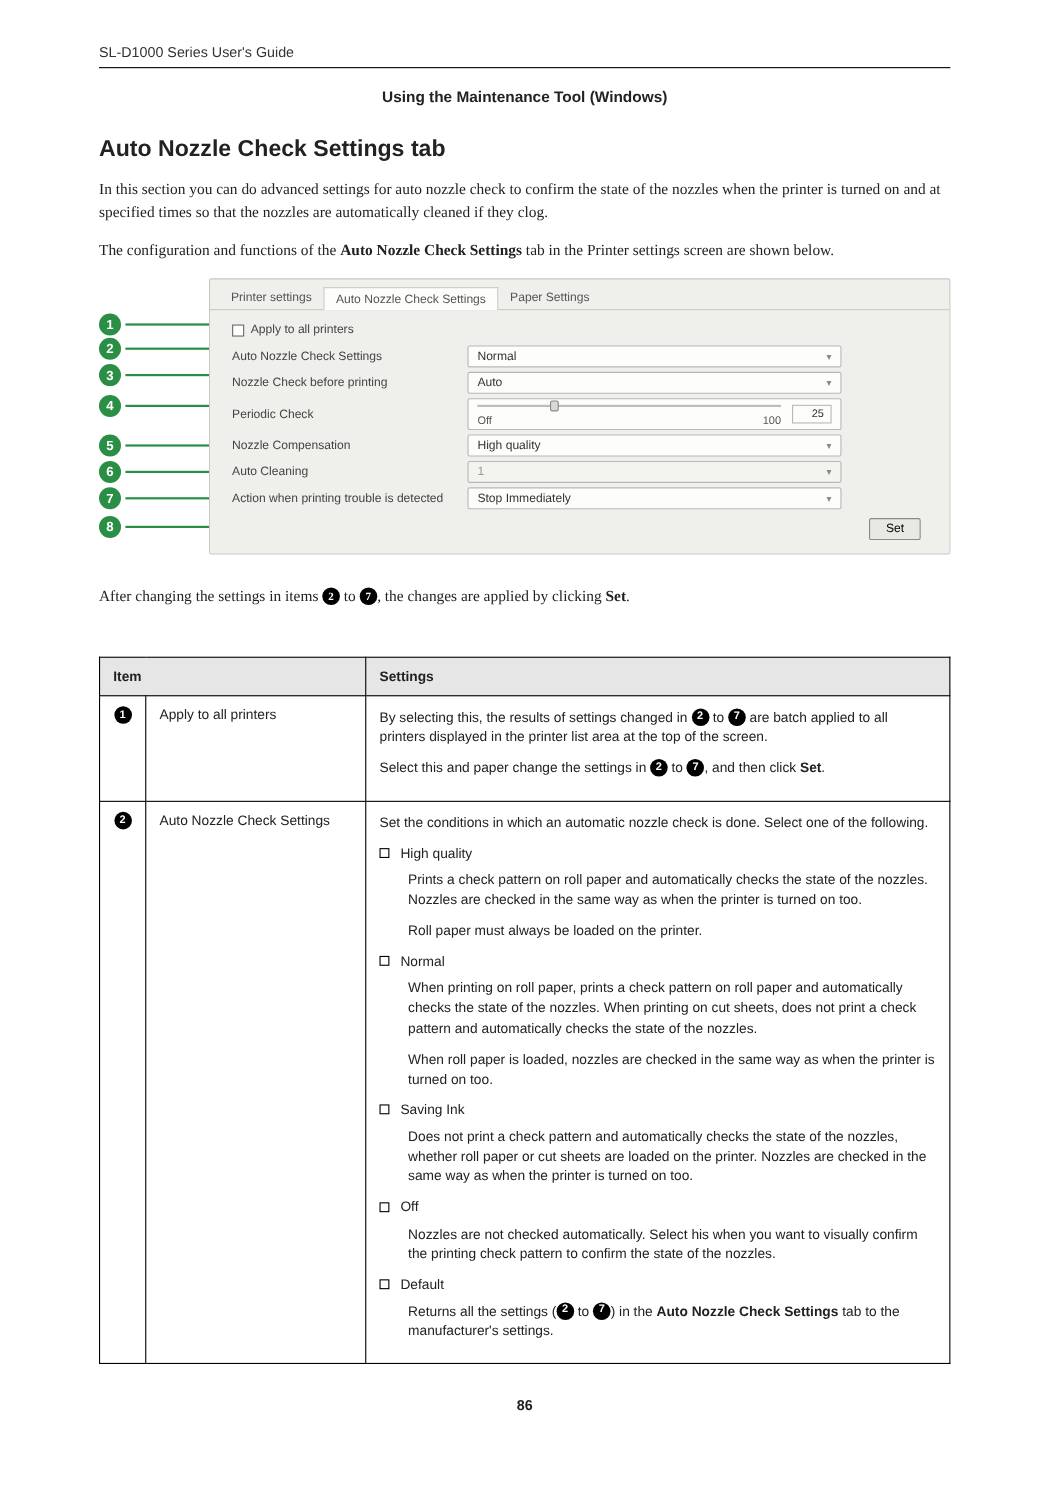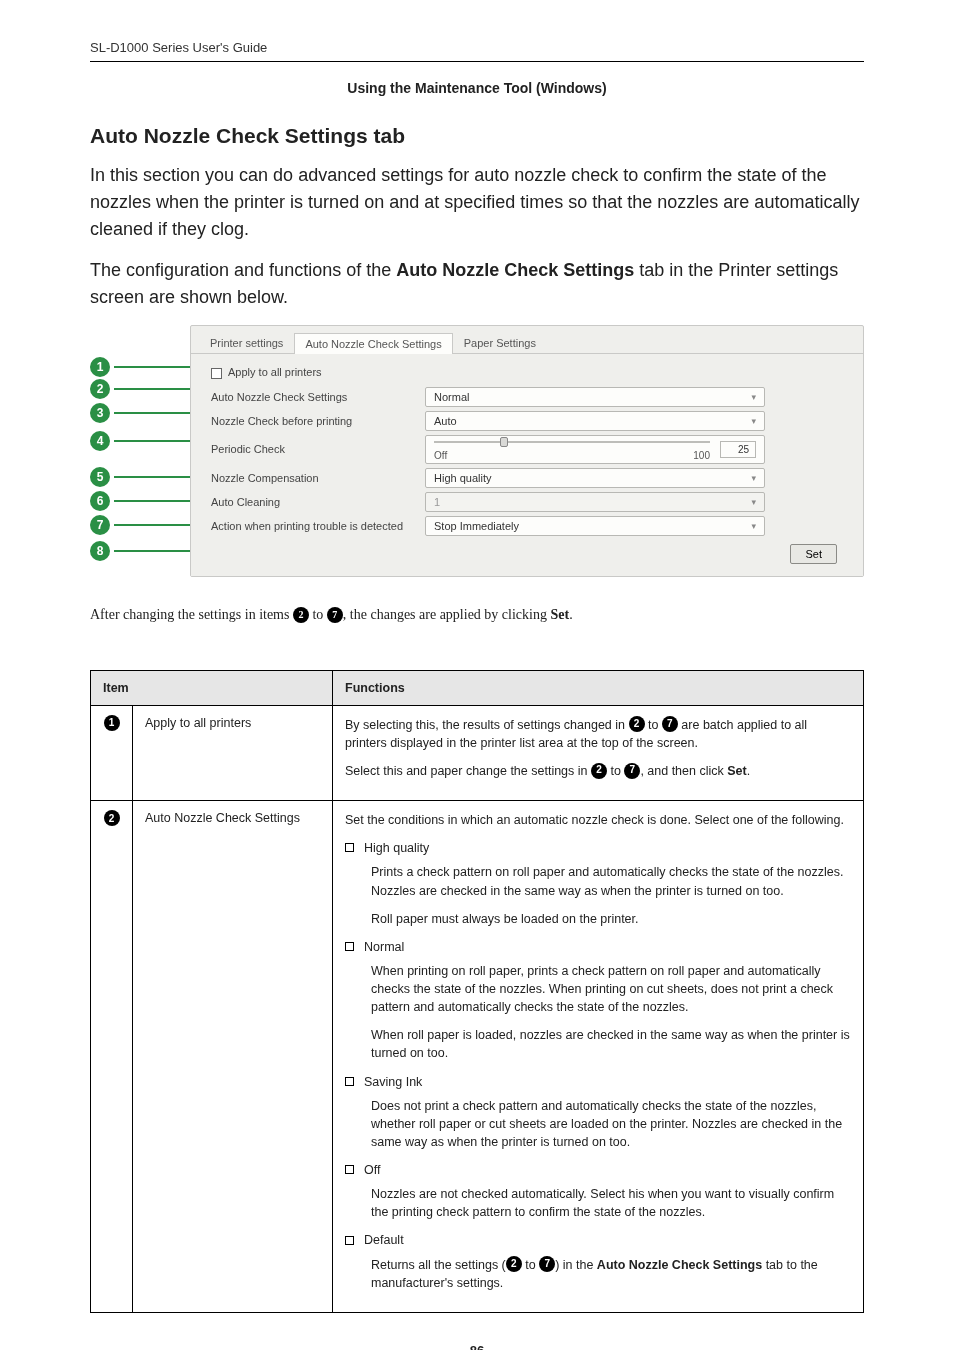--- a/index.html
+++ b/index.html
@@ -2,21 +2,21 @@
 <html><head>
 <meta charset="utf-8">
 <style>
   * { box-sizing: border-box; margin: 0; padding: 0; }
   html, body { width: 954px; font-family: "Segoe UI", Arial, sans-serif; color: #222; background: #fff; }
   .page { padding: 40px 90px 40px 90px; }
   .top-line { font-size: 13px; color: #333; margin-bottom: 6px; }
   .top-rule { border: 0; border-top: 1px solid #000; margin-bottom: 18px; }
   .section-sub { text-align: center; font-weight: 700; font-size: 14px; margin-bottom: 28px; }
   h2.title { font-size: 21px; font-weight: 700; margin-bottom: 14px; }
-  p.body { font-size: 18px; line-height: 1.5; margin-bottom: 14px; font-family: Liberation Sans, sans-serif; }
+  p.body { font-size: 14px; line-height: 1.5; margin-bottom: 14px; font-family: Liberation Serif, serif; }
   p.body .bold { font-weight: 700; }
   .figure-wrap { position: relative; margin: 12px 0 22px 0; height: 260px; }
   .badge-col { position: absolute; left: 0; top: 0; width: 110px; height: 100%; }
   .badge-row { position: absolute; left: 0; display: flex; align-items: center; }
   .badge-circle { width: 20px; height: 20px; border-radius: 50%; background: #2a8f45; color: #fff; font-size: 12px; font-weight: 700; display: flex; align-items: center; justify-content: center; }
   .badge-line { height: 2px; background: #2a8f45; flex: 0 0 40px; margin-left: 4px; }
   .inner-panel { position: absolute; left: 100px; right: 0; top: 0; border: 1px solid #c9c9c7; background: #efefec; border-radius: 2px; padding:0; }
   .tabs { font-size: 11px; color: #555; padding: 6px 10px 0 8px; }
   .tab { display: inline-block; padding: 4px 10px; border: 1px solid transparent; border-bottom: none; }
   .tab.active { background: #fdfdfb; border-color: #c9c9c7; position: relative; top: 1px; }
@@ -176,21 +176,21 @@
   </div>
 
   <p class="after-fig">
     <span>After changing the settings in items </span><span class="buln">2</span><span> to </span><span class="buln">7</span><span>, the changes are applied by clicking </span><b>Set</b><span>.</span>
   </p>
 
   <table class="main">
     <thead>
       <tr>
         <th colspan="2">Item</th>
-        <th>Functions</th>
+        <th>Settings</th>
       </tr>
     </thead>
     <tbody>
       <tr>
         <td class="idx"><span class="buln">1</span></td>
         <td class="item">Apply to all printers</td>
         <td>
           <div class="func-block">
             <p><span>By selecting this, the results of settings changed in </span><span class="buln">2</span><span> to </span><span class="buln">7</span><span> are batch applied to all printers displayed in the printer list area at the top of the screen.</span></p>
             <p><span>Select this and paper change the settings in </span><span class="buln">2</span><span> to </span><span class="buln">7</span><span>, and then click </span><b>Set</b><span>.</span></p>

